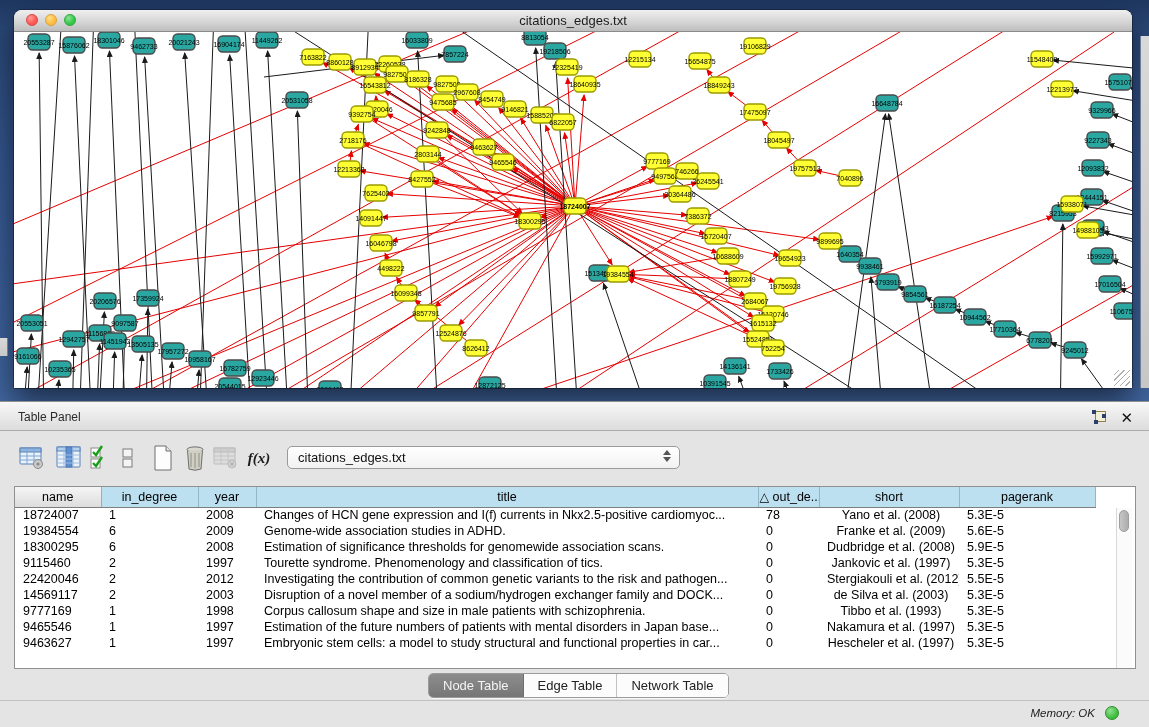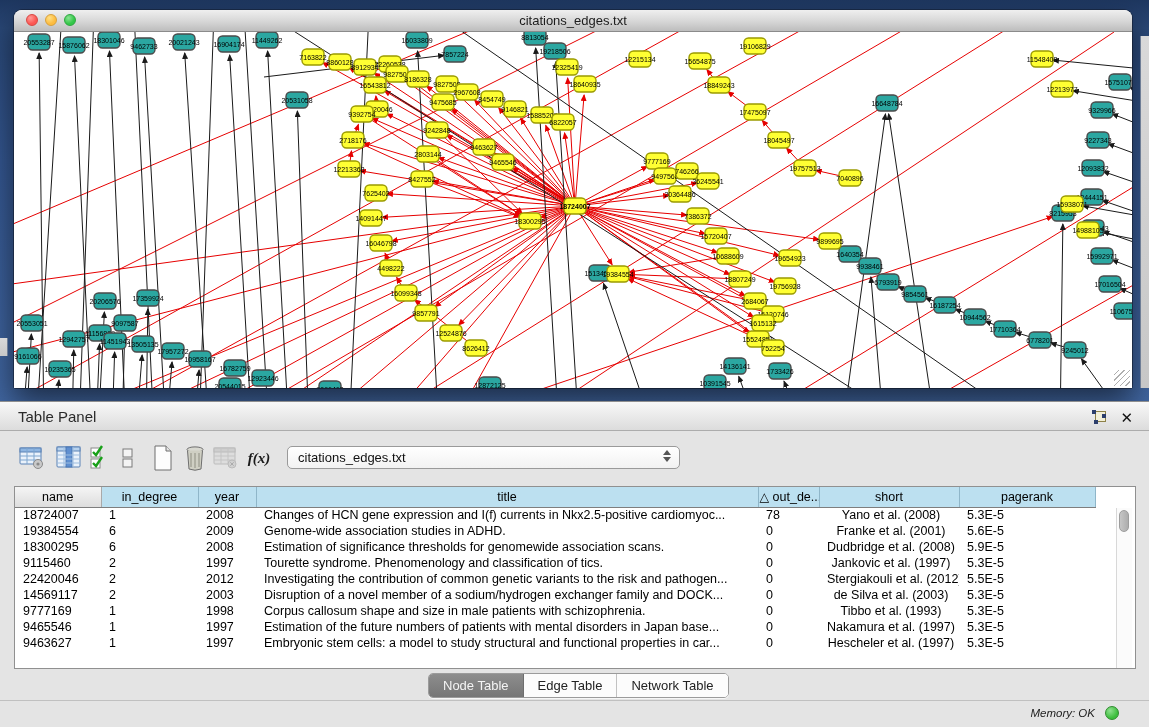--- a/index.html
+++ b/index.html
@@ -22,21 +22,21 @@
   #net-canvas{position:absolute;left:0;top:22px;width:1118px;height:356px;background:#fff;overflow:hidden;}
   #graph-svg{position:absolute;left:0;top:0;}
   .grip{position:absolute;right:2px;bottom:2px;width:16px;height:16px;
     background:repeating-linear-gradient(135deg,transparent 0 3px,#9a9a9a 3px 4px);opacity:.8;}
   .sliver{position:absolute;background:linear-gradient(180deg,#D9D9D9,#C7C7C7);border-left:1px solid #6F7E96;}
   
   #table-panel{position:absolute;left:0;top:401px;width:1149px;height:326px;background:#E4E4E4;}
   .panel-header{position:absolute;left:0;top:0;width:100%;height:30px;box-sizing:border-box;
     background:linear-gradient(180deg,#F8F8F8,#DCDCDC);
     border-top:1px solid #8F8F8F;border-bottom:1px solid #ACACAC;}
-  .panel-title{position:absolute;left:18px;top:0;font-size:15px;line-height:30px;color:#2b2b2b;}
+  .panel-title{position:absolute;left:18px;top:0;font-size:12px;line-height:30px;color:#2b2b2b;}
   .ph-icons{position:absolute;right:16px;top:0;height:30px;display:flex;align-items:center;gap:14px;}
   .float-ic{width:14px;height:14px;position:relative;}
   .float-ic .big{position:absolute;left:3px;top:1px;width:9px;height:9px;border:1px solid #8D8147;background:#F2EFD8;}
   .float-ic .sq{position:absolute;width:4px;height:4px;background:#2C3E6B;}
   .close-x{font-size:15px;font-weight:bold;color:#111;line-height:15px;cursor:default;}
   .toolbar{position:absolute;left:0;top:31px;width:100%;height:47px;border-radius:17px;}
   .tb-btn{position:absolute;top:11px;width:28px;height:30px;display:flex;align-items:center;justify-content:center;}
   .fx{font-family:"Liberation Serif","DejaVu Serif",serif;font-style:italic;font-weight:bold;font-size:15px;color:#1a1a1a;}
   .dropdown{position:absolute;left:287px;top:14px;width:393px;height:23px;box-sizing:border-box;
     border:1px solid #9A9A9A;border-radius:5px;background:linear-gradient(180deg,#FFFFFF,#F2F2F2);
@@ -849,21 +849,21 @@
               <td>78</td>
               <td class="c">Yano et al. (2008)</td>
               <td>5.3E-5</td>
             </tr>
             <tr>
               <td>19384554</td>
               <td>6</td>
               <td>2009</td>
               <td>Genome-wide association studies in ADHD.</td>
               <td>0</td>
-              <td class="c">Franke et al. (2001)</td>
+              <td class="c">Franke et al. (2009)</td>
               <td>5.6E-5</td>
             </tr>
             <tr>
               <td>18300295</td>
               <td>6</td>
               <td>2008</td>
               <td>Estimation of significance thresholds for genomewide association scans.</td>
               <td>0</td>
               <td class="c">Dudbridge et al. (2008)</td>
               <td>5.9E-5</td>

